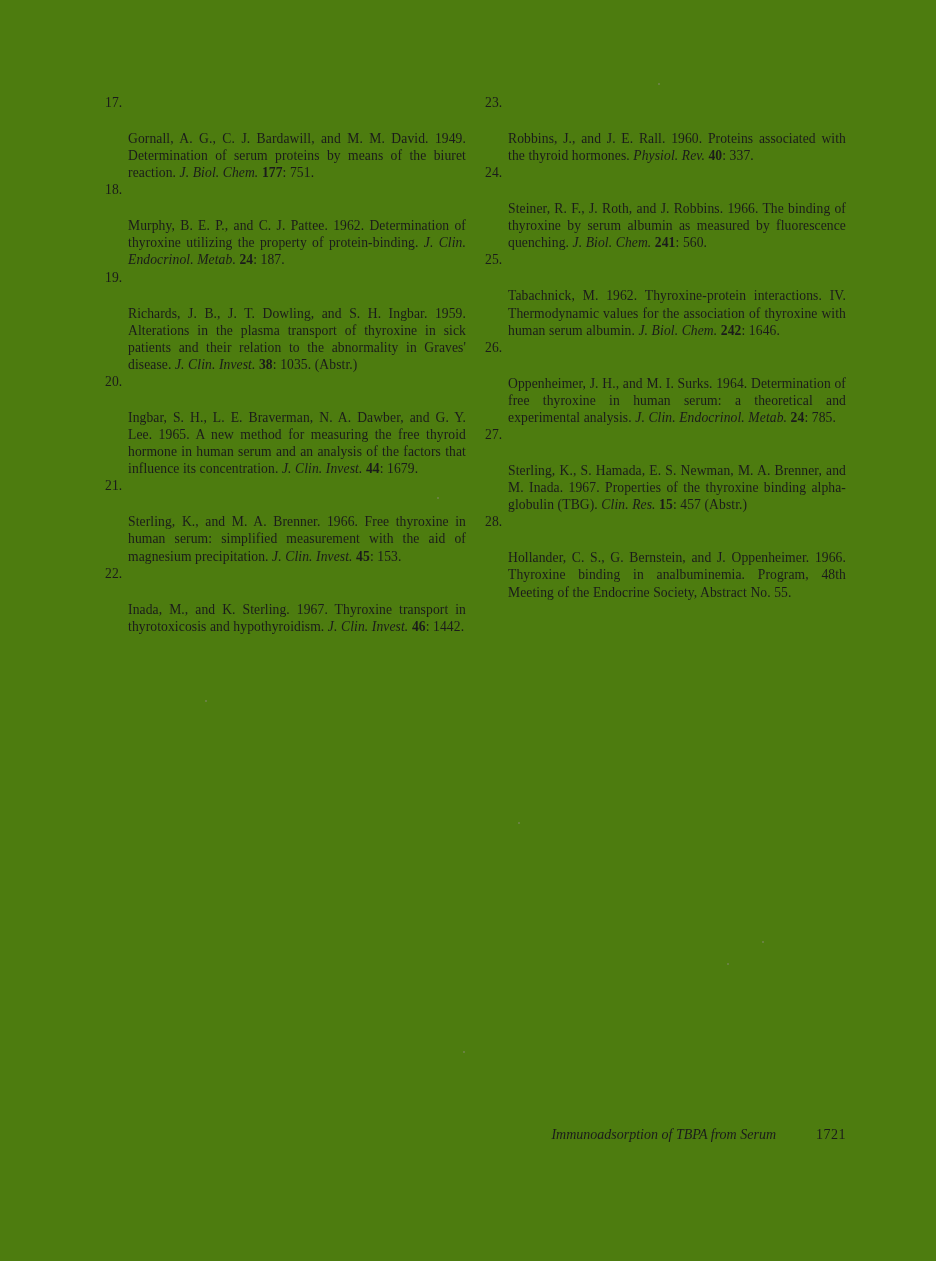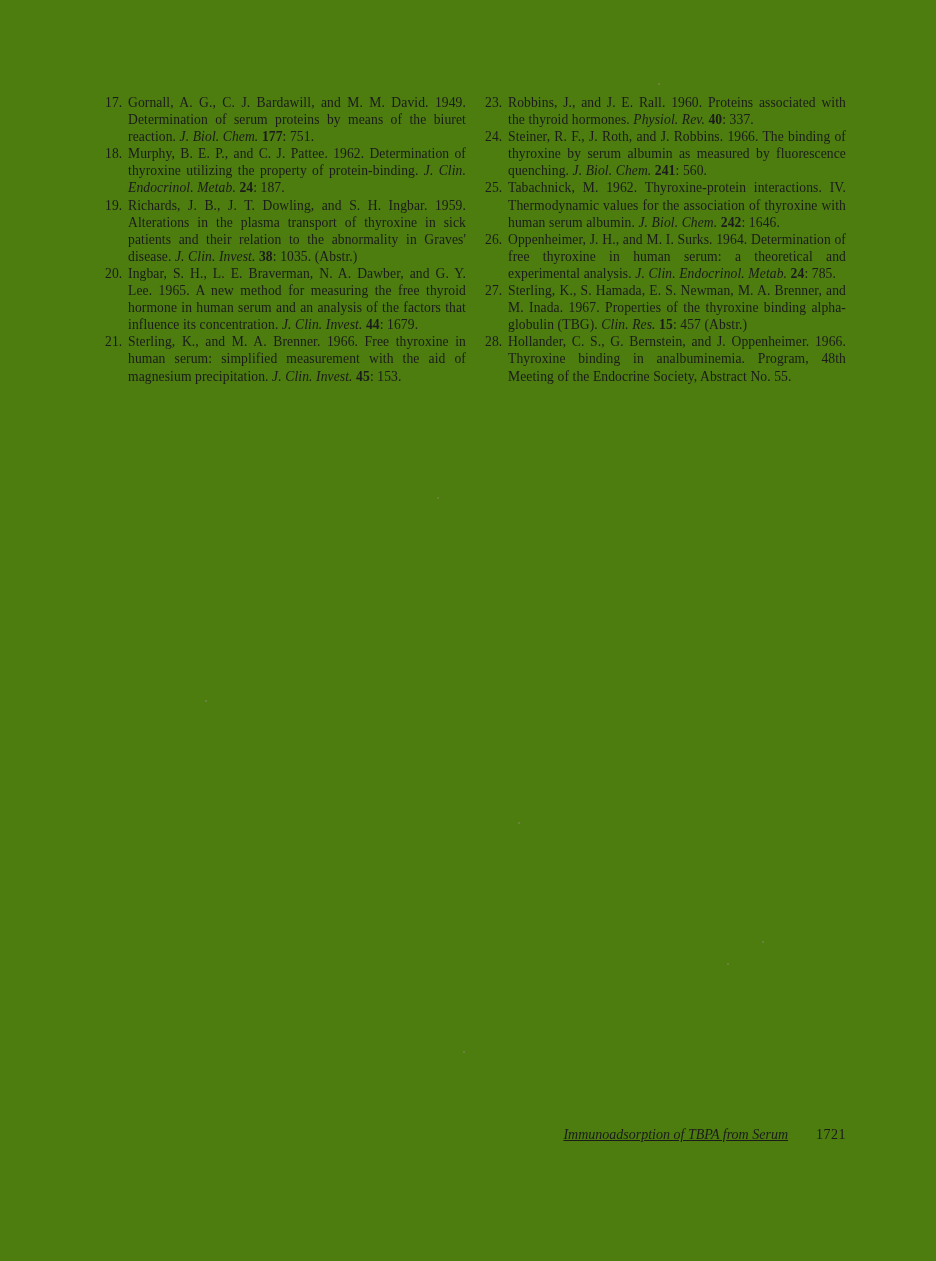--- a/index.html
+++ b/index.html
@@ -27,37 +27,36 @@
     display: flex;
     text-align: justify;
     font-size: 13.6px;
     line-height: 17.1px;
     letter-spacing: 0.1px;
   }
   .ref-num {
     width: 23px;
     flex: none;
   }
-  .ref-text { flex: 1; }
+  .ref-text { flex: 1; margin-top: 36px; }
   .it { font-style: italic; font-family: Liberation Serif, serif; }
   .bd { font-weight: bold; }
   .footer {
     position: absolute;
     left: 105px;
     top: 1126px;
     width: 741px;
     text-align: right;
     font-size: 14px;
     line-height: 17px;
     white-space: nowrap;
   }
   .running {
     font-style: italic;
-    margin-right: 28px;
-    text-decoration: underline;
+    margin-right: 40px;
   }
   .pagenum { font-style: normal; letter-spacing: 0.5px; }
   .speck {
     position: absolute;
     width: 2px;
     height: 2px;
     border-radius: 50%;
     background: #8f8d86;
     opacity: 0.55;
   }
@@ -81,20 +80,24 @@
           <span class="ref-num">19.</span>
           <span class="ref-text"><span>Richards, J. B., J. T. Dowling, and S. H. Ingbar. 1959. Alterations in the plasma transport of thyroxine in sick patients and their relation to the abnormality in Graves' disease. </span><span class="it">J. Clin. Invest.</span><span> </span><span class="bd">38</span><span>: 1035. (Abstr.)</span></span>
         </div>
         <div class="ref">
           <span class="ref-num">20.</span>
           <span class="ref-text"><span>Ingbar, S. H., L. E. Braverman, N. A. Dawber, and G. Y. Lee. 1965. A new method for measuring the free thyroid hormone in human serum and an analysis of the factors that influence its concentration. </span><span class="it">J. Clin. Invest.</span><span> </span><span class="bd">44</span><span>: 1679.</span></span>
         </div>
         <div class="ref">
           <span class="ref-num">21.</span>
           <span class="ref-text"><span>Sterling, K., and M. A. Brenner. 1966. Free thyroxine in human serum: simplified measurement with the aid of magnesium precipitation. </span><span class="it">J. Clin. Invest.</span><span> </span><span class="bd">45</span><span>: 153.</span></span>
+        </div>
+        <div class="ref">
+          <span class="ref-num">22.</span>
+          <span class="ref-text"><span>Inada, M., and K. Sterling. 1967. Thyroxine transport in thyrotoxicosis and hypothyroidism. </span><span class="it">J. Clin. Invest.</span><span> </span><span class="bd">46</span><span>: 1442.</span></span>
         </div>
       </div>
     <div class="col">
         <div class="ref">
           <span class="ref-num">23.</span>
           <span class="ref-text"><span>Robbins, J., and J. E. Rall. 1960. Proteins associated with the thyroid hormones. </span><span class="it">Physiol. Rev.</span><span> </span><span class="bd">40</span><span>: 337.</span></span>
         </div>
         <div class="ref">
           <span class="ref-num">24.</span>
           <span class="ref-text"><span>Steiner, R. F., J. Roth, and J. Robbins. 1966. The binding of thyroxine by serum albumin as measured by fluorescence quenching. </span><span class="it">J. Biol. Chem.</span><span> </span><span class="bd">241</span><span>: 560.</span></span>

